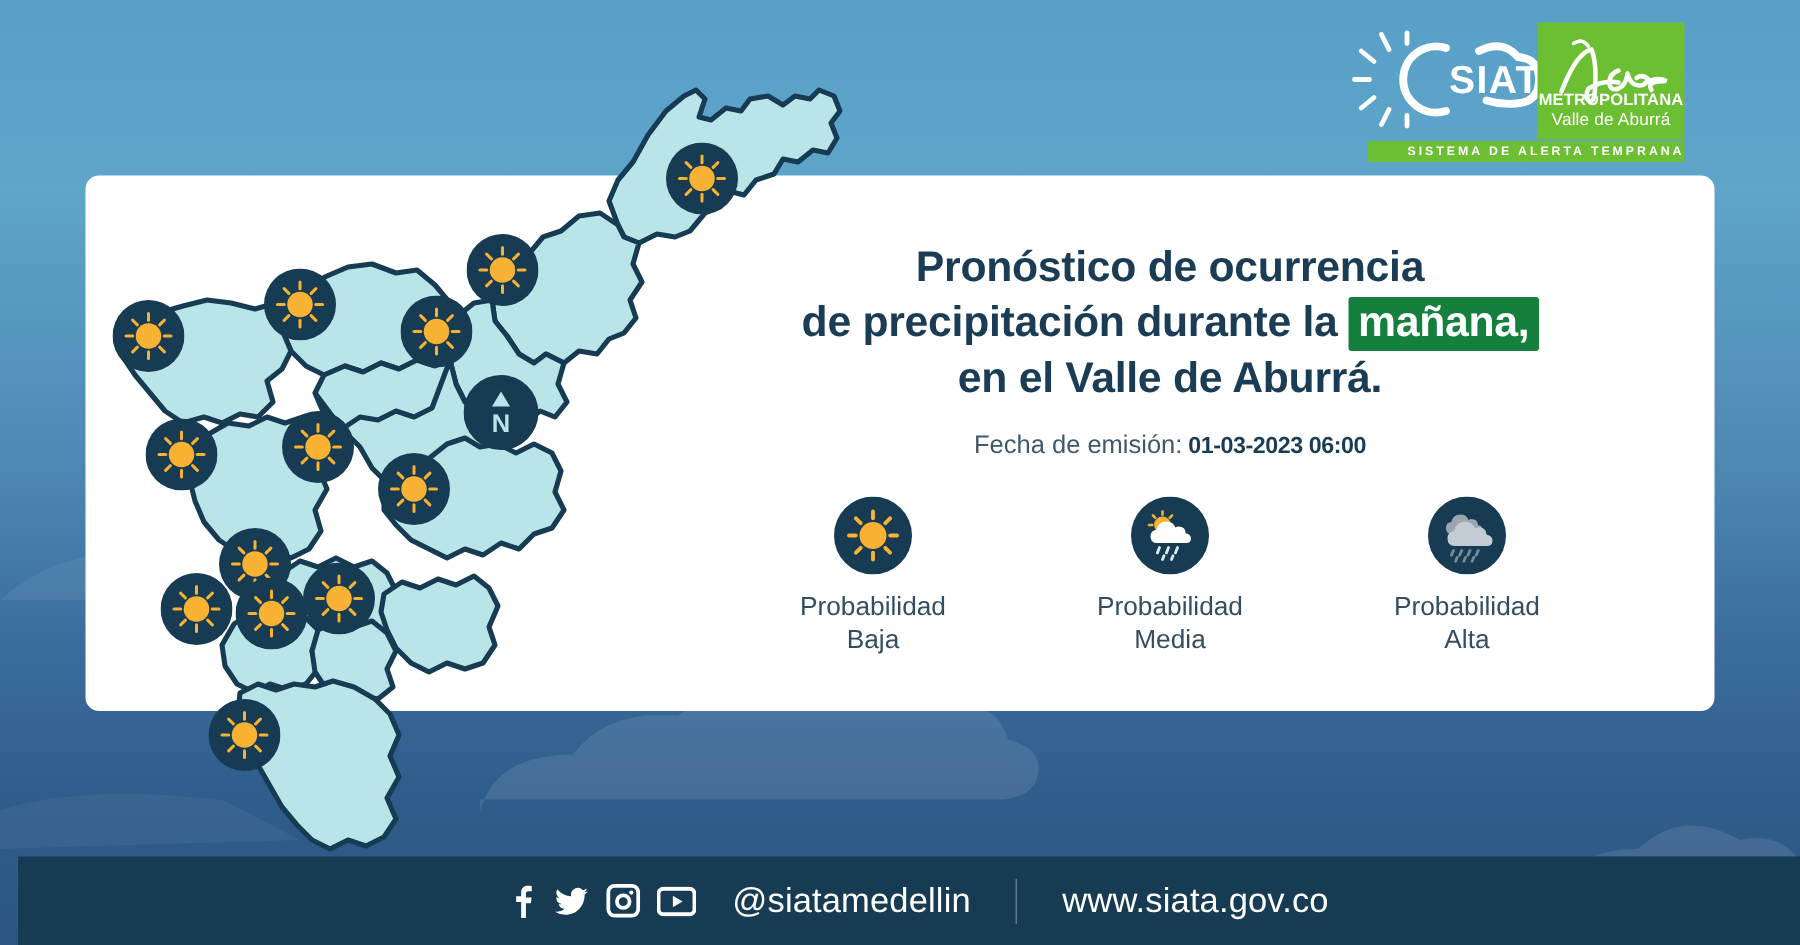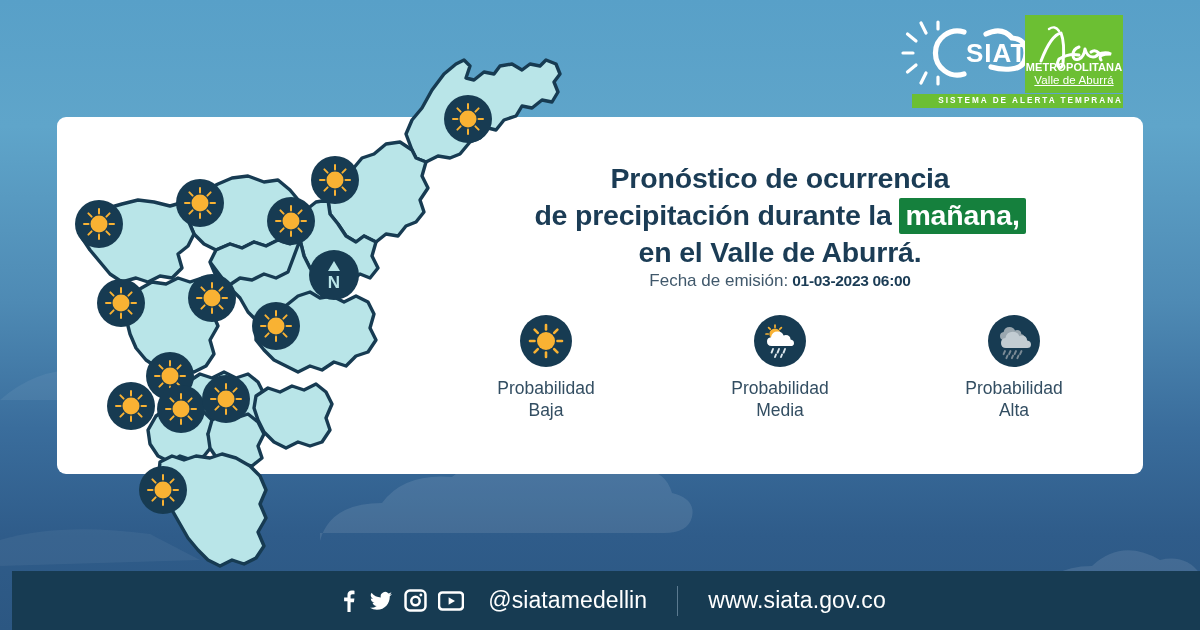--- a/index.html
+++ b/index.html
@@ -62,37 +62,38 @@
     letter-spacing:-0.2px;
     color:#1b3c55;
   }
   .hl {
     background:#15803d;
     color:#ffffff;
     padding:1px 6px 3px 6px;
     border-radius:2px;
   }
   .fecha {
+    margin-top:16px;
     font-size:17px;
     color:#40586b;
     white-space:nowrap;
   }
   .fecha .val {
     font-size:15.5px;
     font-weight:bold;
     color:#1b3c55;
     letter-spacing:-0.3px;
     margin-left:4px;
   }
 
   .legend {
     margin-top:24px;
     display:flex;
     justify-content:center;
-    gap:84px;
+    gap:48px;
   }
   .legend-item { width:150px; display:flex; flex-direction:column; align-items:center; }
   .legend-icon { width:52px; height:52px; }
   .legend-label {
     margin-top:11px;
     font-size:17.5px;
     line-height:1.25;
     color:#334e62;
     white-space:pre-line;
   }
@@ -107,21 +108,21 @@
   }
   .area-inner { position:absolute; inset:0; }
   .area-sub1 {
     position:absolute; left:0; right:0; top:46px;
     text-align:center; color:#ffffff;
     font-size:11px; font-weight:bold; letter-spacing:0.1px;
   }
   .area-sub2 {
     position:absolute; left:0; right:0; top:59px;
     text-align:center; color:#ffffff;
-    font-size:11.5px; letter-spacing:0.1px;text-decoration:underline;
+    font-size:11.5px; letter-spacing:0.1px;
   }
   .tagline {
     position:absolute; left:912px; top:94px;
     width:211px; height:14px;
     background:#6cbf33;
     color:#ffffff;
     font-size:8.2px; font-weight:bold;
     letter-spacing:2.0px;
     text-align:right;
     line-height:14px;

